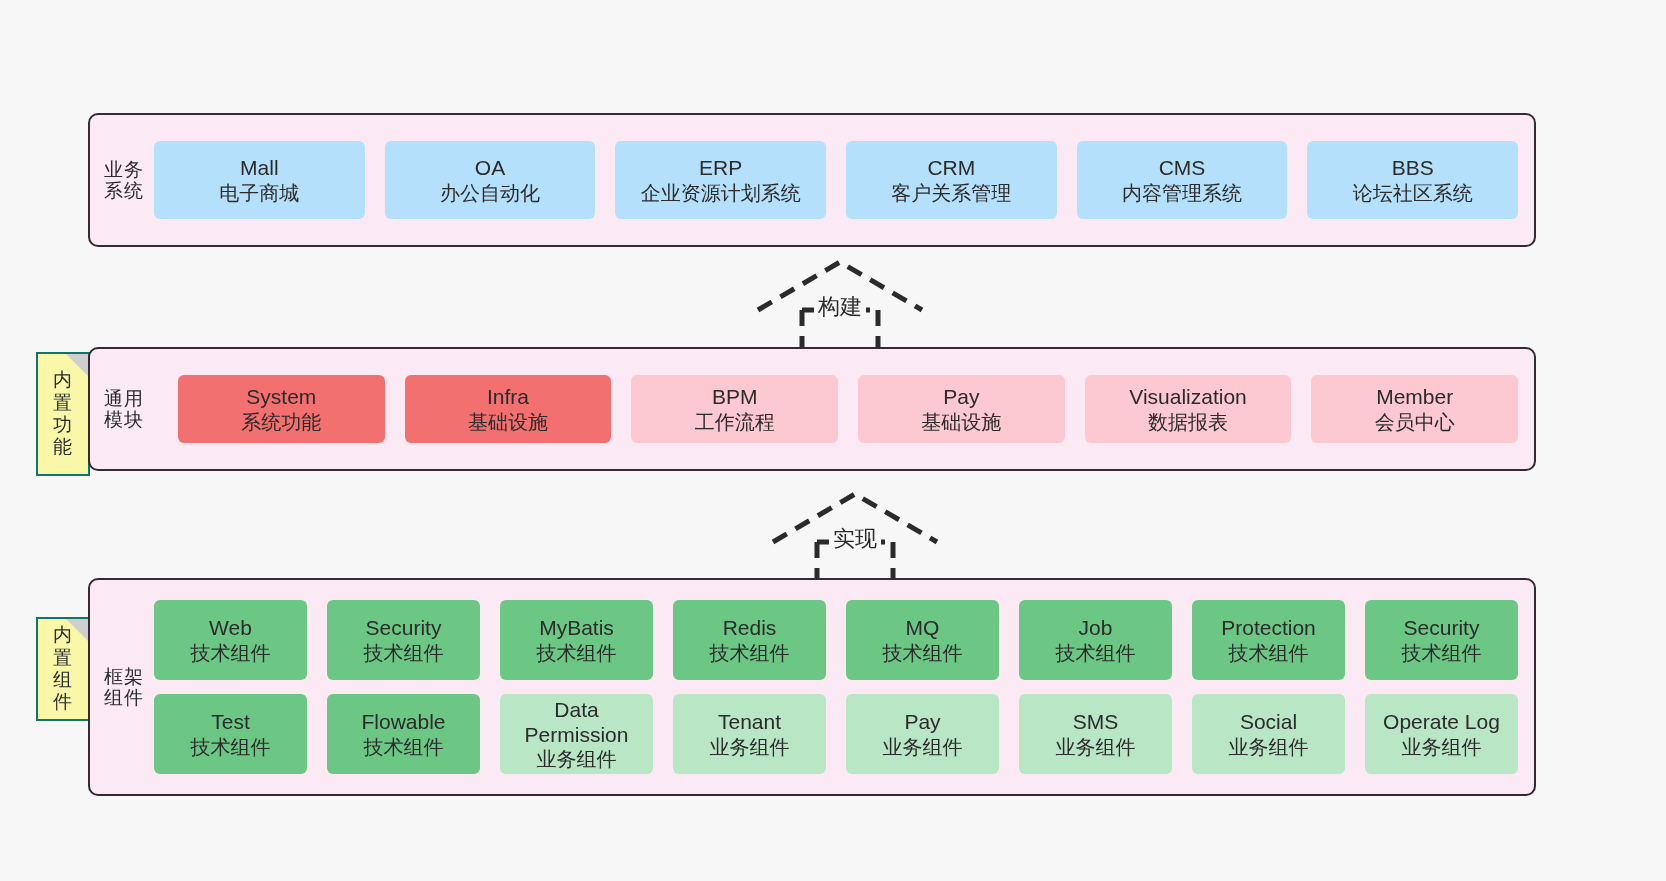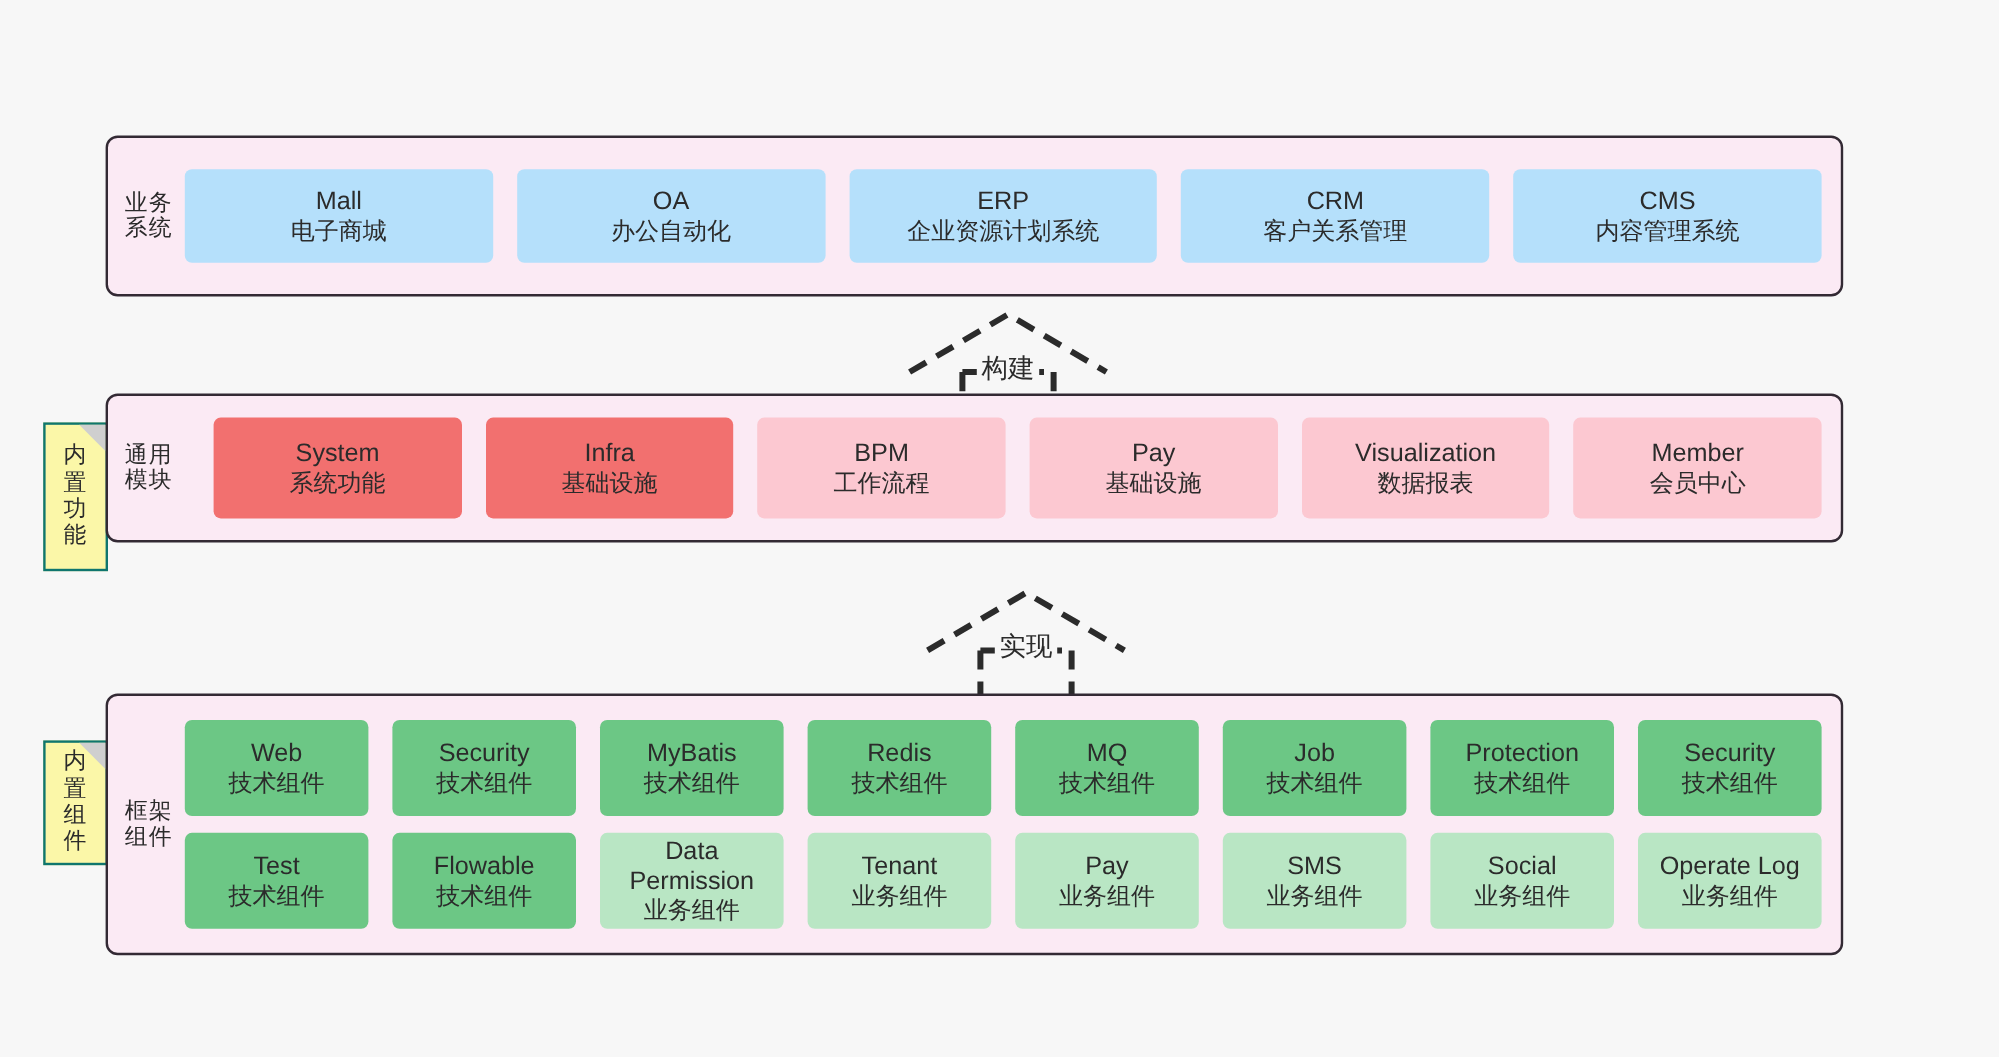--- a/index.html
+++ b/index.html
@@ -64,22 +64,22 @@
     padding: 4px 6px;
   }
   .cell .en { font-size: 21px; }
   .cell .cn { font-size: 20px; }
 
   
   #layer-business { left: 88px; top: 113px; width: 1448px; height: 134px; }
   #layer-business .cell { background: #b5e0fb; height: 78px; }
 
   
-  #layer-modules { left: 88px; top: 328px; width: 1448px; height: 124px; gap: 24px; }
-  #layer-modules .cell { height: 84px; }
+  #layer-modules { left: 88px; top: 347px; width: 1448px; height: 124px; gap: 24px; }
+  #layer-modules .cell { height: 68px; }
   .cell.red   { background: #f2706f; }
   .cell.pink  { background: #fcc8d1; }
 
   
   #layer-framework { left: 88px; top: 578px; width: 1448px; height: 218px; }
   #layer-framework .cell { height: 80px; }
   .cell.green      { background: #6cc785; }
   .cell.lightgreen { background: #b9e6c4; }
 
   
@@ -150,20 +150,24 @@
             <div class="cn">企业资源计划系统</div>
           </div>
           <div class="cell">
             <div class="en">CRM</div>
             <div class="cn">客户关系管理</div>
           </div>
           <div class="cell">
             <div class="en">CMS</div>
             <div class="cn">内容管理系统</div>
           </div>
+          <div class="cell">
+            <div class="en">BBS</div>
+            <div class="cn">论坛社区系统</div>
+          </div>
         </div>
     </div>
   </div>
 
   <div class="uml-arrow" id="arrow-build">
     <svg width="180" height="90" viewBox="0 0 180 90" aria-hidden="true">
       <path d="M 8 52 L 90 4 L 172 52" fill="none" stroke="#2b2b2b" stroke-width="5" stroke-dasharray="16 10" stroke-linecap="butt"></path>
       <path d="M 52 52 L 52 90 M 52 52 L 128 52 M 128 52 L 128 90" fill="none" stroke="#2b2b2b" stroke-width="5" stroke-dasharray="16 10" stroke-linecap="butt"></path>
     </svg>
     <span class="uml-label">构建</span>

